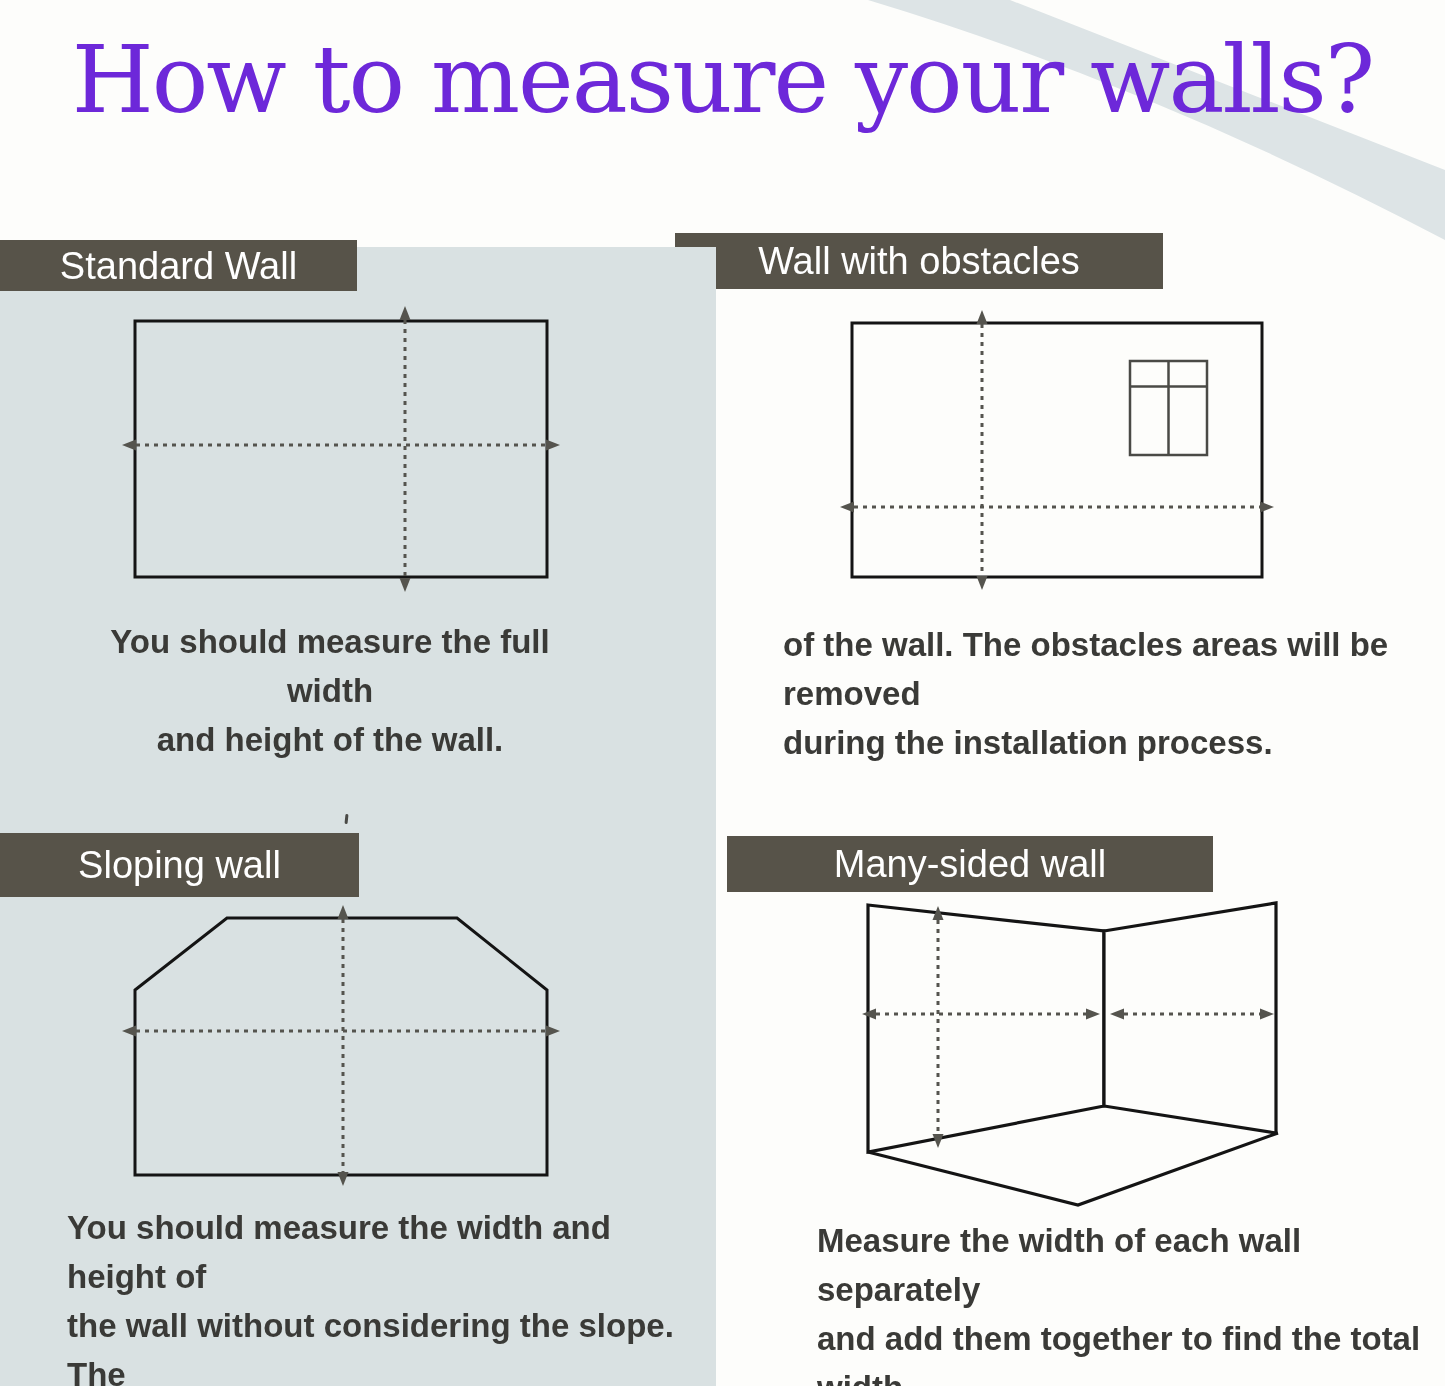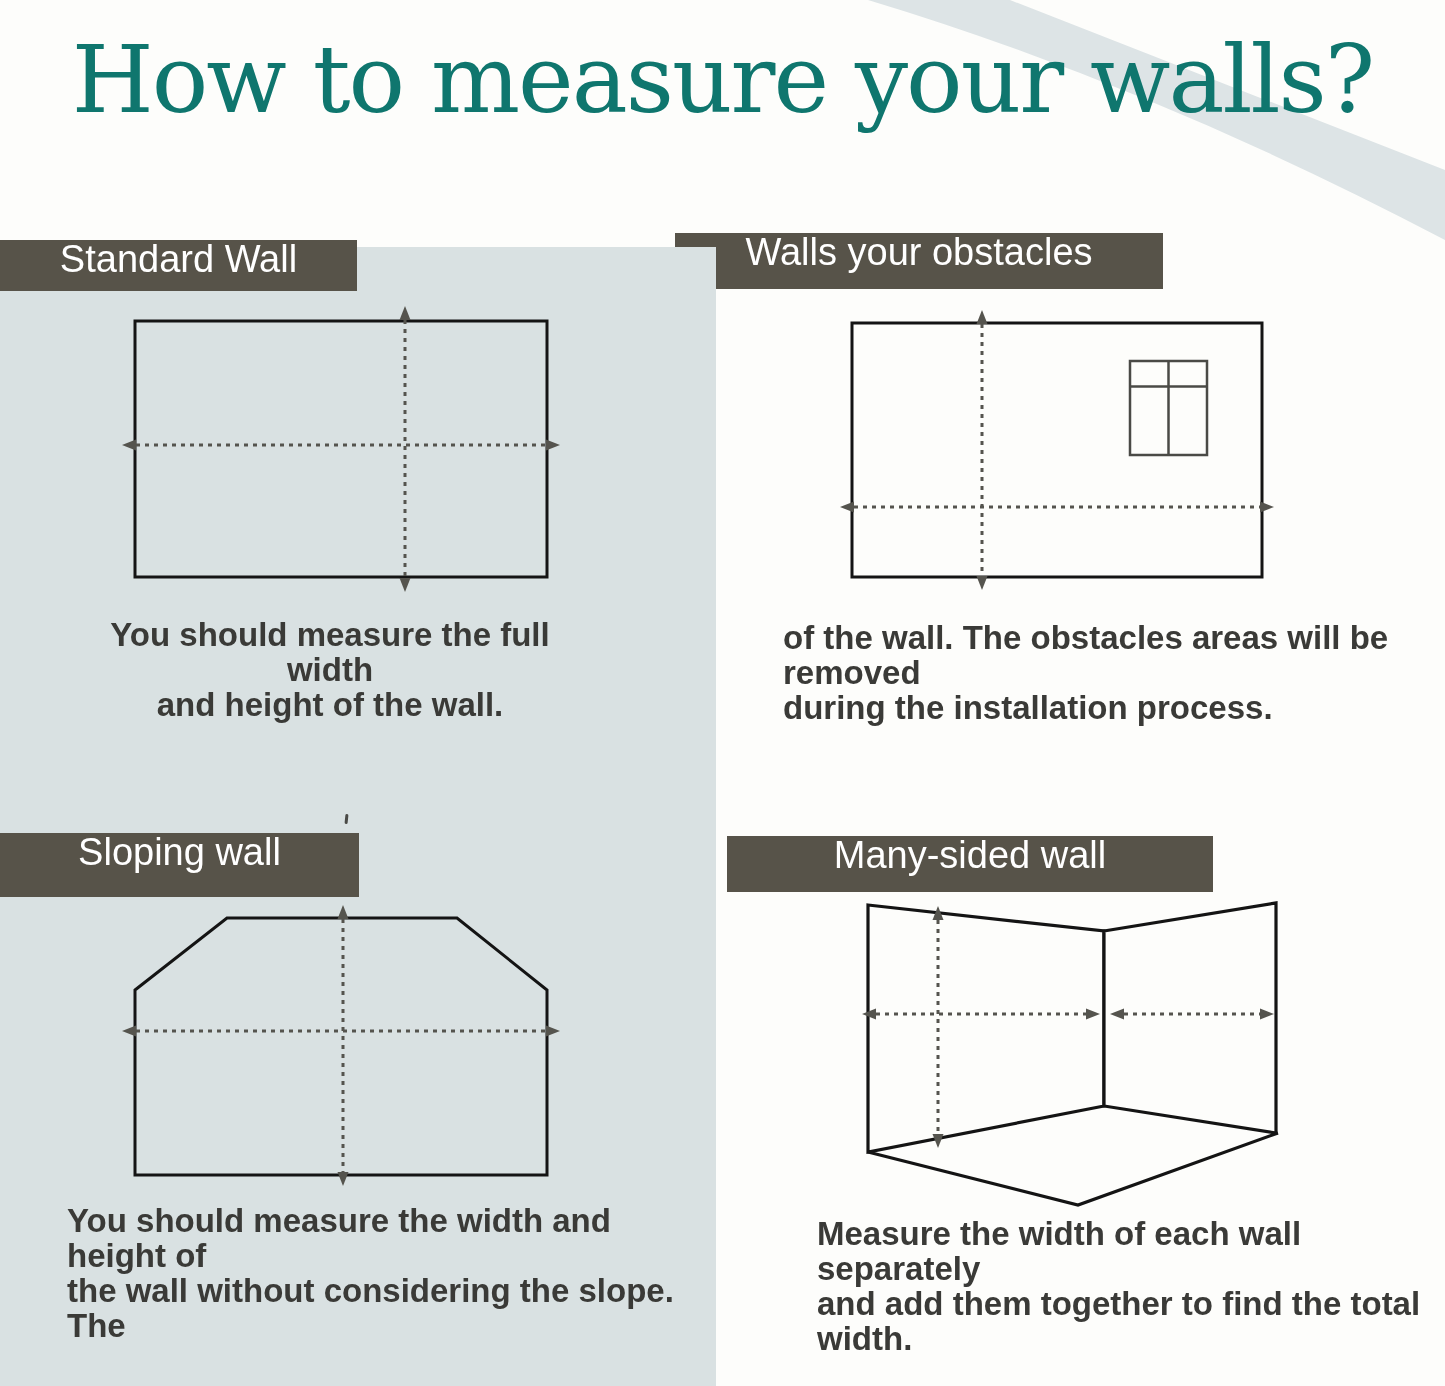--- a/index.html
+++ b/index.html
@@ -12,69 +12,69 @@
   }
   .abs{position:absolute;}
   
   #ribbon{left:0;top:0;z-index:0;pointer-events:none;}
   
   .title{
     left:0;top:24px;width:1445px;
     text-align:center;
     font-family:"DejaVu Serif","Liberation Serif",serif;
     font-size:94px;line-height:1.2;
-    color:#0f766e;letter-spacing:-2px;
+    color:#6d28d9;letter-spacing:-2px;
     z-index:3;
   }
   
   .blue-panel{
     left:0;top:247px;width:716px;height:1139px;
     background:#d9e1e2;z-index:2;
   }
   
   .bar{
     background:#575349;color:#ffffff;
-    display:flex;align-items:flex-start;justify-content:center;
+    display:flex;align-items:center;justify-content:center;
     font-size:38px;line-height:1;letter-spacing:0;
     white-space:nowrap;
   }
   .bar-standard{left:0;top:240px;width:357px;height:51px;z-index:3;}
   .bar-obstacles{left:675px;top:233px;width:488px;height:56px;z-index:1;}
   .bar-sloping{left:0;top:833px;width:359px;height:64px;z-index:3;}
   .bar-many{left:727px;top:836px;width:486px;height:56px;z-index:3;}
   
   .tick{
     left:345px;top:814px;width:3px;height:10px;
     background:#4a4a46;border-radius:2px;
     transform:rotate(6deg);z-index:3;
   }
   .diagram{z-index:3;}
   
   .caption{
     color:#3a3a37;font-size:33px;font-weight:600;
-    line-height:35px;z-index:3;
+    line-height:49px;z-index:3;
   }
   .caption.centered{text-align:center;}
   .cap-standard{left:90px;top:617px;width:480px;}
   .cap-obstacles{left:783px;top:620px;width:630px;}
   .cap-sloping{left:67px;top:1203px;width:620px;}
   .cap-many{left:817px;top:1216px;width:620px;}
   svg{display:block;}
 </style>
 </head>
 <body>
 
 <svg class="abs" id="ribbon" width="1445" height="260" viewBox="0 0 1445 260">
   <path d="M 868,0 L 1010,0 L 1445,170 L 1445,240 Q 1150,85 868,0 Z" fill="#dde4e6"></path>
 </svg>
 
 <div class="abs title">How to measure your walls?</div>
 
 <div class="abs bar bar-obstacles">
-  <span>Walls your obstacles</span>
+  <span>Wall with obstacles</span>
 </div>
 
 <div class="abs blue-panel"></div>
 
 <div class="abs bar bar-standard">
   <span>Standard Wall</span>
 </div>
 <div class="abs bar bar-sloping">
   <span>Sloping wall</span>
 </div>

